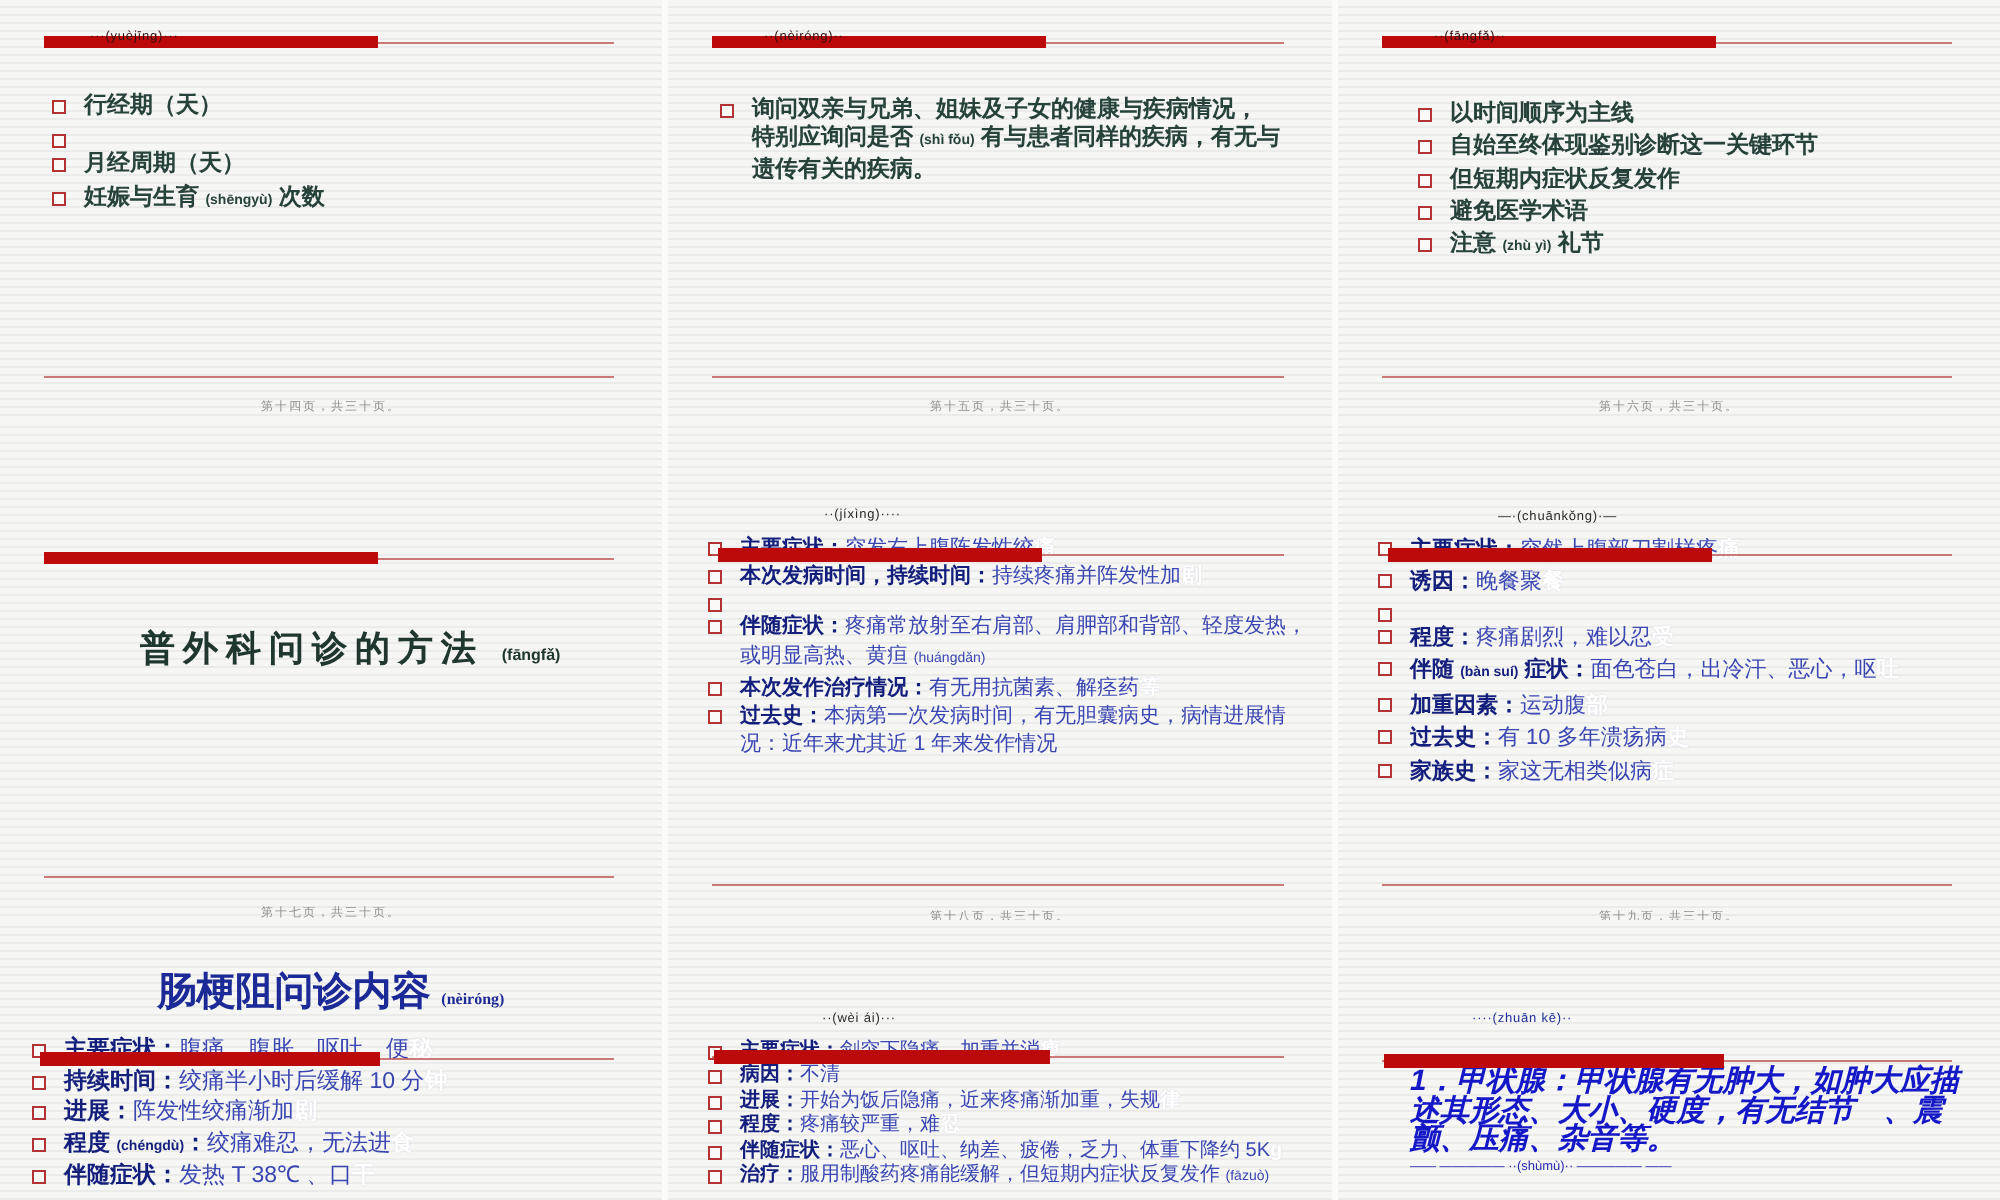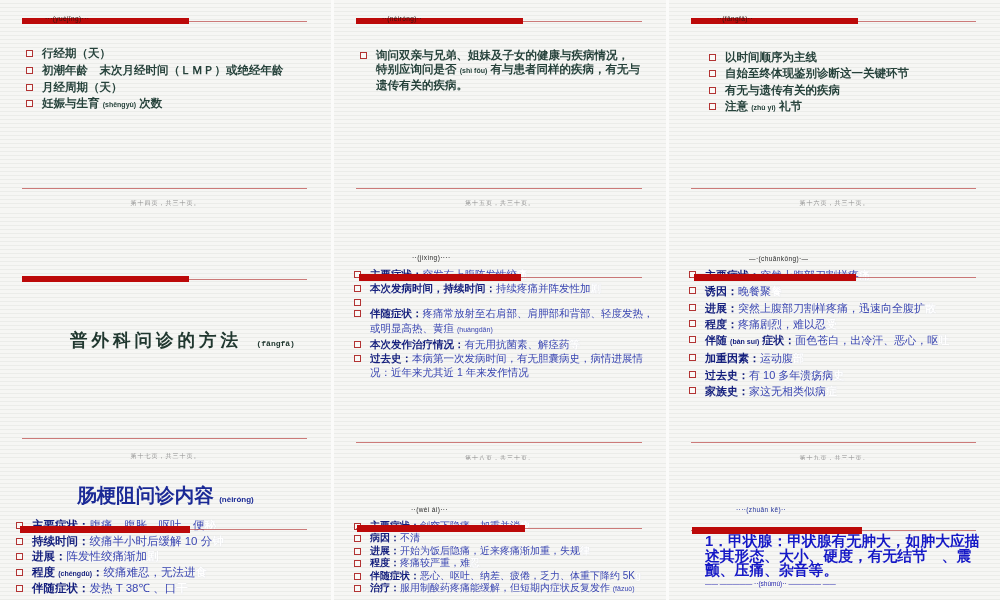--- a/index.html
+++ b/index.html
@@ -39,77 +39,76 @@
   .tC .bullets{top:50px;left:40px;right:8px;font-size:11.5px;line-height:15.3px;}
   .tC .bul{margin-bottom:1px;}
   
   .blue .lbl{color:#141f7d;}
   .blue .bt{color:#3a46b2;}
   
   .tD .bar{top:66px;}
   .tD .rule{top:69px;}
   .tD .rule2{top:228px;}
   .tD .footer{top:242px;}
-  .tD .bigtitle{position:absolute;top:118px;left:70px;font-family:Liberation Mono, monospace;
+  .tD .bigtitle{position:absolute;top:102px;left:70px;font-family:Liberation Sans, sans-serif;
     font-size:17.5px;font-weight:bold;color:#20372f;letter-spacing:4px;}
   .tD .bigtitle .py{font-size:8px;letter-spacing:0;color:#20372f;}
   
   .tE .tag{top:44px;left:78px;}
   .tE .bar{top:64px;left:25px;width:162px;height:7px;}
   .tE .rule{top:67px;}
   .tE .bullets{top:57px;left:20px;right:6px;font-size:10.5px;line-height:14.2px;}
   .tE .mk{margin-top:4px;}
   .tE .rule2{top:232px;}
   .tE .footer{top:244px;}
   
   .tF .tag{top:45px;left:80px;}
   .tF .bar{top:64px;left:25px;width:162px;height:7px;}
   .tF .rule{top:67px;}
   .tF .bullets{top:57px;left:20px;right:5px;font-size:11px;line-height:16.3px;}
   .tF .rule2{top:232px;}
   .tF .footer{top:244px;}
   
   .tG .slidetitle{position:absolute;top:22px;left:55px;right:55px;text-align:center;
     font-size:19.5px;font-weight:bold;color:#1b2a96;z-index:2;white-space:nowrap;}
-  .tG .slidetitle .py{font-size:8px;}
+  .tG .slidetitle .py{font-size:8px;font-family:Liberation Serif, serif;}
   .tG .bar{top:66px;left:20px;width:170px;height:7px;}
   .tG .rule{top:69px;}
   .tG .bullets{top:58px;left:16px;right:6px;font-size:11.5px;line-height:15.6px;text-align:center;}
   
   .tH .tag{top:46px;left:77px;}
   .tH .bar{top:65px;left:23px;width:168px;height:7px;}
   .tH .rule{top:68px;}
   .tH .bullets{top:60px;left:20px;right:4px;font-size:10px;line-height:12.4px;}
   .tH .mk{margin-top:3px;}
   
   .tI .tag{top:46px;left:67px;color:#1f2f9a;}
   .tI .bar{top:67px;left:23px;width:170px;height:7px;}
   .tI .rule{top:70px;}
   .tI .bodytext{position:absolute;top:74px;left:36px;right:6px;z-index:2;
-    font-size:14.8px;line-height:14.6px;font-weight:bold;color:#1518c6;}
+    font-size:14.8px;line-height:14.6px;font-weight:bold;color:#1518c6;font-style:italic;}
   .tI .note{position:absolute;top:120px;left:36px;right:10px;font-size:6.5px;color:#2b2bb0;z-index:2;white-space:nowrap;}
 </style>
 </head>
 <body>
 
 <div id="grid">
 
   <div class="tile tA teal">
     <div class="rule"></div>
     <div class="bar"></div>
     <span class="tag">···(yuèjīng)···</span>
     <div class="bullets">
 
     <div class="bul">
           <span class="mk"></span>
           <span class="bt">行经期（天）</span>
         </div>
         <div class="bul">
           <span class="mk"></span>
-          <span class="bt">初潮年龄　末次月经时间（ＬＭＰ）或绝经年龄</span>
         </div>
         <div class="bul">
           <span class="mk"></span>
           <span class="bt">月经周期（天）</span>
         </div>
         <div class="bul">
           <span class="mk"></span>
           <span class="bt">妊娠与生育 <span class="py">(shēngyù)</span> 次数</span>
         </div>
       </div>
@@ -141,21 +140,25 @@
     <div class="bul">
           <span class="mk"></span>
           <span class="bt">以时间顺序为主线</span>
         </div>
         <div class="bul">
           <span class="mk"></span>
           <span class="bt">自始至终体现鉴别诊断这一关键环节</span>
         </div>
         <div class="bul">
           <span class="mk"></span>
-          <span class="bt">有无与遗传有关的疾病</span>
+          <span class="bt">但短期内症状反复发作</span>
+        </div>
+        <div class="bul">
+          <span class="mk"></span>
+          <span class="bt">避免医学术语</span>
         </div>
         <div class="bul">
           <span class="mk"></span>
           <span class="bt">注意 <span class="py">(zhù yì)</span> 礼节</span>
         </div>
       </div>
     <div class="rule rule2"></div>
     <div class="footer">第十六页，共三十页。</div>
   </div>
 
@@ -210,21 +213,20 @@
     <div class="bul">
           <span class="mk"></span>
           <span class="bt"><span class="lbl">主要症状：</span><span>突然上腹部刀割样疼</span><span class="g">痛</span></span>
         </div>
         <div class="bul">
           <span class="mk"></span>
           <span class="bt"><span class="lbl">诱因：</span><span>晚餐聚</span><span class="g">餐</span></span>
         </div>
         <div class="bul">
           <span class="mk"></span>
-          <span class="bt"><span class="lbl">进展：</span><span>突然上腹部刀割样疼痛，迅速向全腹扩</span><span class="g">散</span></span>
         </div>
         <div class="bul">
           <span class="mk"></span>
           <span class="bt"><span class="lbl">程度：</span><span>疼痛剧烈，难以忍</span><span class="g">受</span></span>
         </div>
         <div class="bul">
           <span class="mk"></span>
           <span class="bt"><span class="lbl">伴随 <span class="py">(bàn suí)</span> 症状：</span><span>面色苍白，出冷汗、恶心，呕</span><span class="g">吐</span></span>
         </div>
         <div class="bul">

